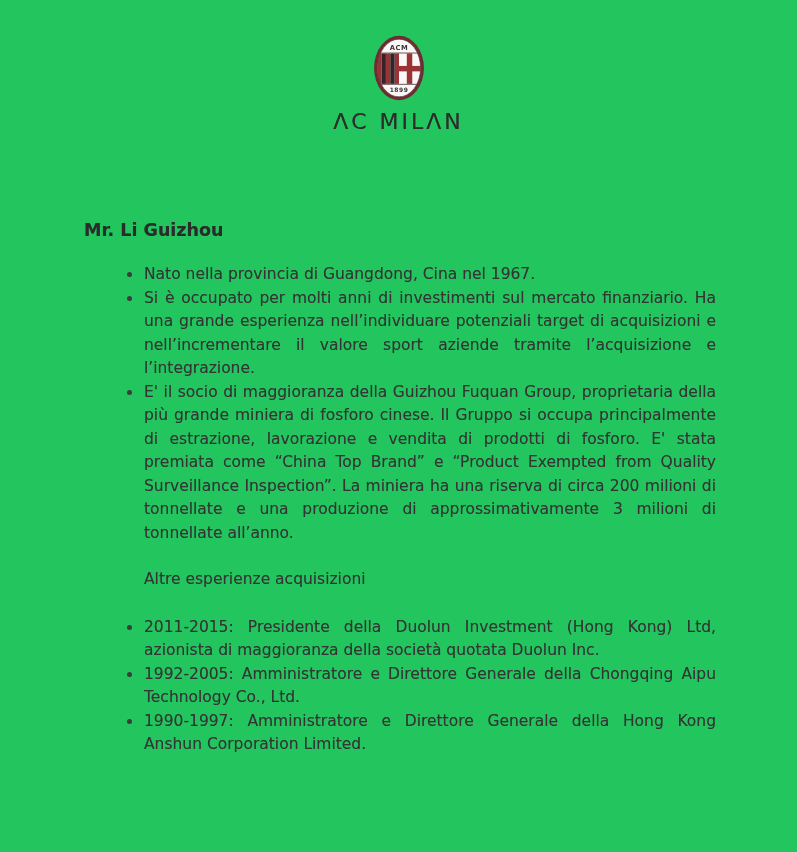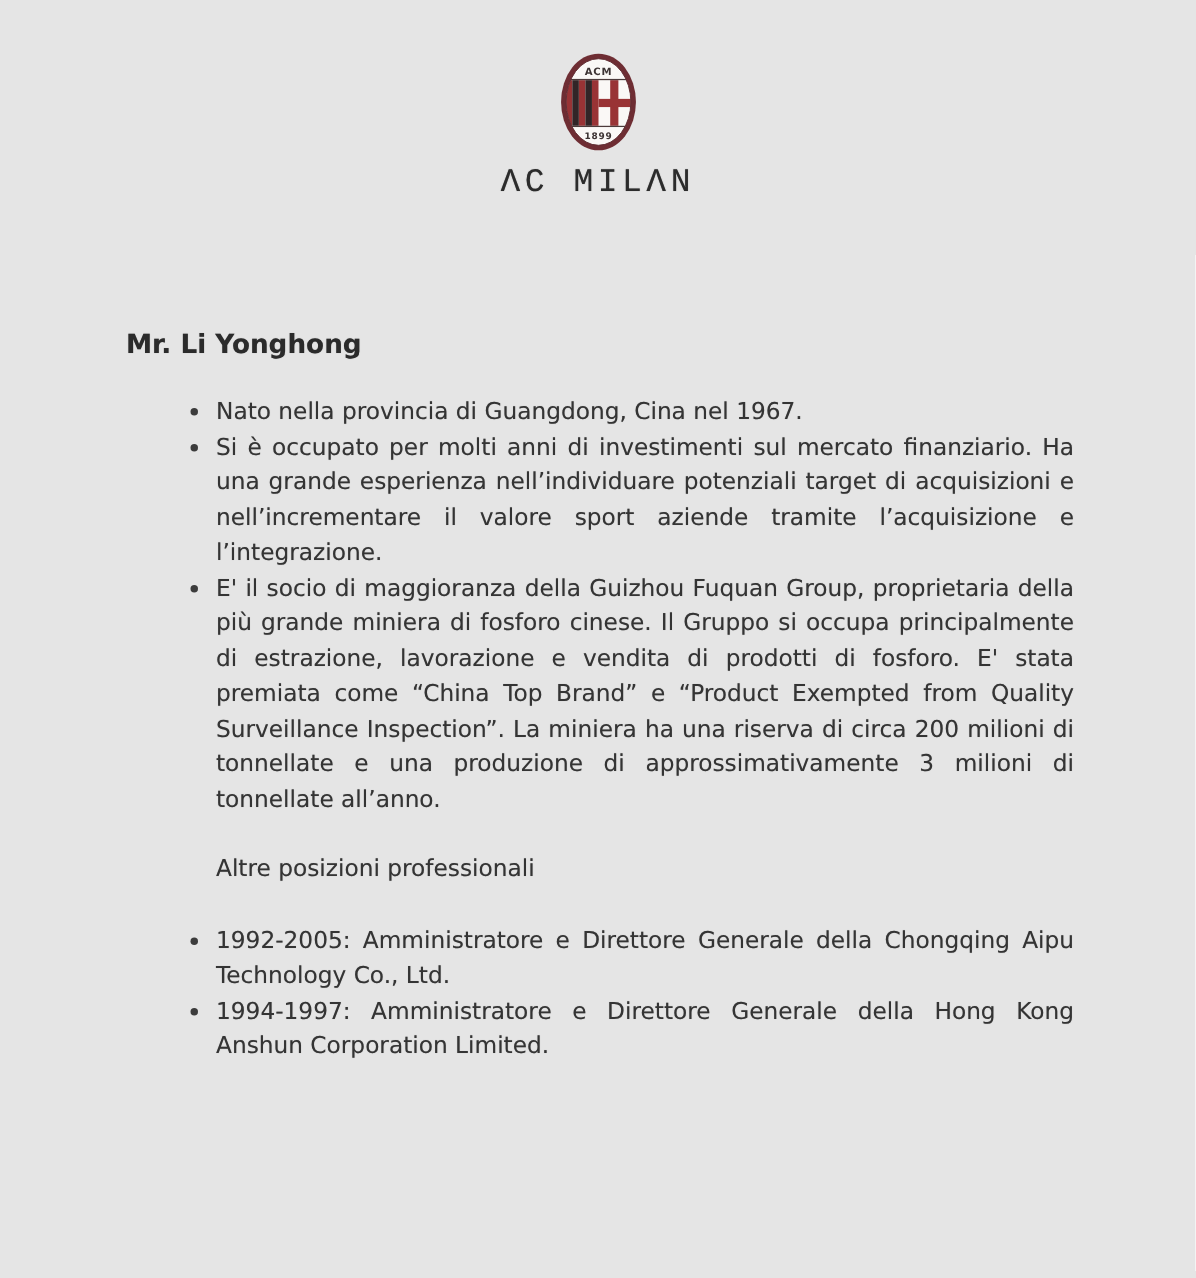--- a/index.html
+++ b/index.html
@@ -1,20 +1,20 @@
 <!DOCTYPE html>
 <html lang="it"><head>
 <meta charset="utf-8">
 <style>
   html, body { margin: 0; padding: 0; background: #ffffff; }
   .page {
     position: relative;
     width: 797px;
     height: 852px;
-    background: #e5e5e5;
+    background: #22c55e;
     overflow: hidden;
     font-family: "DejaVu Sans", "Liberation Sans", sans-serif;
     color: #333333;
     box-sizing: border-box;
   }
   
   .letterhead { padding-top: 34px; text-align: center; }
   .crest {
     display: block;
     margin: 0 auto;
@@ -30,21 +30,20 @@
   }
   .crest-initials { font-size: 13px; }
   .crest-year { font-size: 11.5px; }
   .wordmark {
     margin-top: 7px;
     font-size: 22px;
     font-weight: 500;
     letter-spacing: 3px;
     color: #2c2c2c;
     text-shadow: 0 0 0.6px rgba(44,44,44,0.55);
-    font-family: Liberation Mono, monospace;
   }
   
   .content { padding: 0 81px 0 84px; }
   .doc-title {
     margin: 84px 0 0 0;
     font-size: 17.5px;
     line-height: 24px;
     font-weight: bold;
     color: #2b2b2b;
     text-shadow: 0 0 0.5px rgba(43,43,43,0.45);
@@ -114,29 +113,30 @@
       </g>
       <text class="crest-text crest-initials" x="50" y="30" text-anchor="middle">ACM</text>
       <text class="crest-text crest-year" x="50" y="112" text-anchor="middle">1899</text>
       <ellipse cx="50" cy="65" rx="41.5" ry="55.5" fill="none" stroke="#5d2b30" stroke-width="1.2"></ellipse>
     </svg>
     <div class="wordmark">ΛC MILΛN</div>
   </header>
 
   <main class="content">
 
-    <h1 class="doc-title">Mr. Li Yonghong</h1>
+    <h1 class="doc-title">Mr. Li Guizhou</h1>
 
     <ul class="bullets bio">
       <li>Nato nella provincia di Guangdong, Cina nel 1967.</li>
       <li>Si è occupato per molti anni di investimenti sul mercato finanziario. Ha una grande esperienza nell’individuare potenziali target di acquisizioni e nell’incrementare il valore sport aziende tramite l’acquisizione e l’integrazione.</li>
       <li>E' il socio di maggioranza della Guizhou Fuquan Group, proprietaria della più grande miniera di fosforo cinese. Il Gruppo si occupa principalmente di estrazione, lavorazione e vendita di prodotti di fosforo. E' stata premiata come “China Top Brand” e “Product Exempted from Quality Surveillance Inspection”. La miniera ha una riserva di circa 200 milioni di tonnellate e una produzione di approssimativamente 3 milioni di tonnellate all’anno.</li>
     </ul>
 
-    <p class="section-heading">Altre posizioni professionali</p>
+    <p class="section-heading">Altre esperienze acquisizioni</p>
 
     <ul class="bullets experience">
+      <li>2011-2015: Presidente della Duolun Investment (Hong Kong) Ltd, azionista di maggioranza della società quotata Duolun Inc.</li>
       <li>1992-2005: Amministratore e Direttore Generale della Chongqing Aipu Technology Co., Ltd.</li>
-      <li>1994-1997: Amministratore e Direttore Generale della Hong Kong Anshun Corporation Limited.</li>
+      <li>1990-1997: Amministratore e Direttore Generale della Hong Kong Anshun Corporation Limited.</li>
     </ul>
 
   </main>
 </div>
 
 </body></html>

